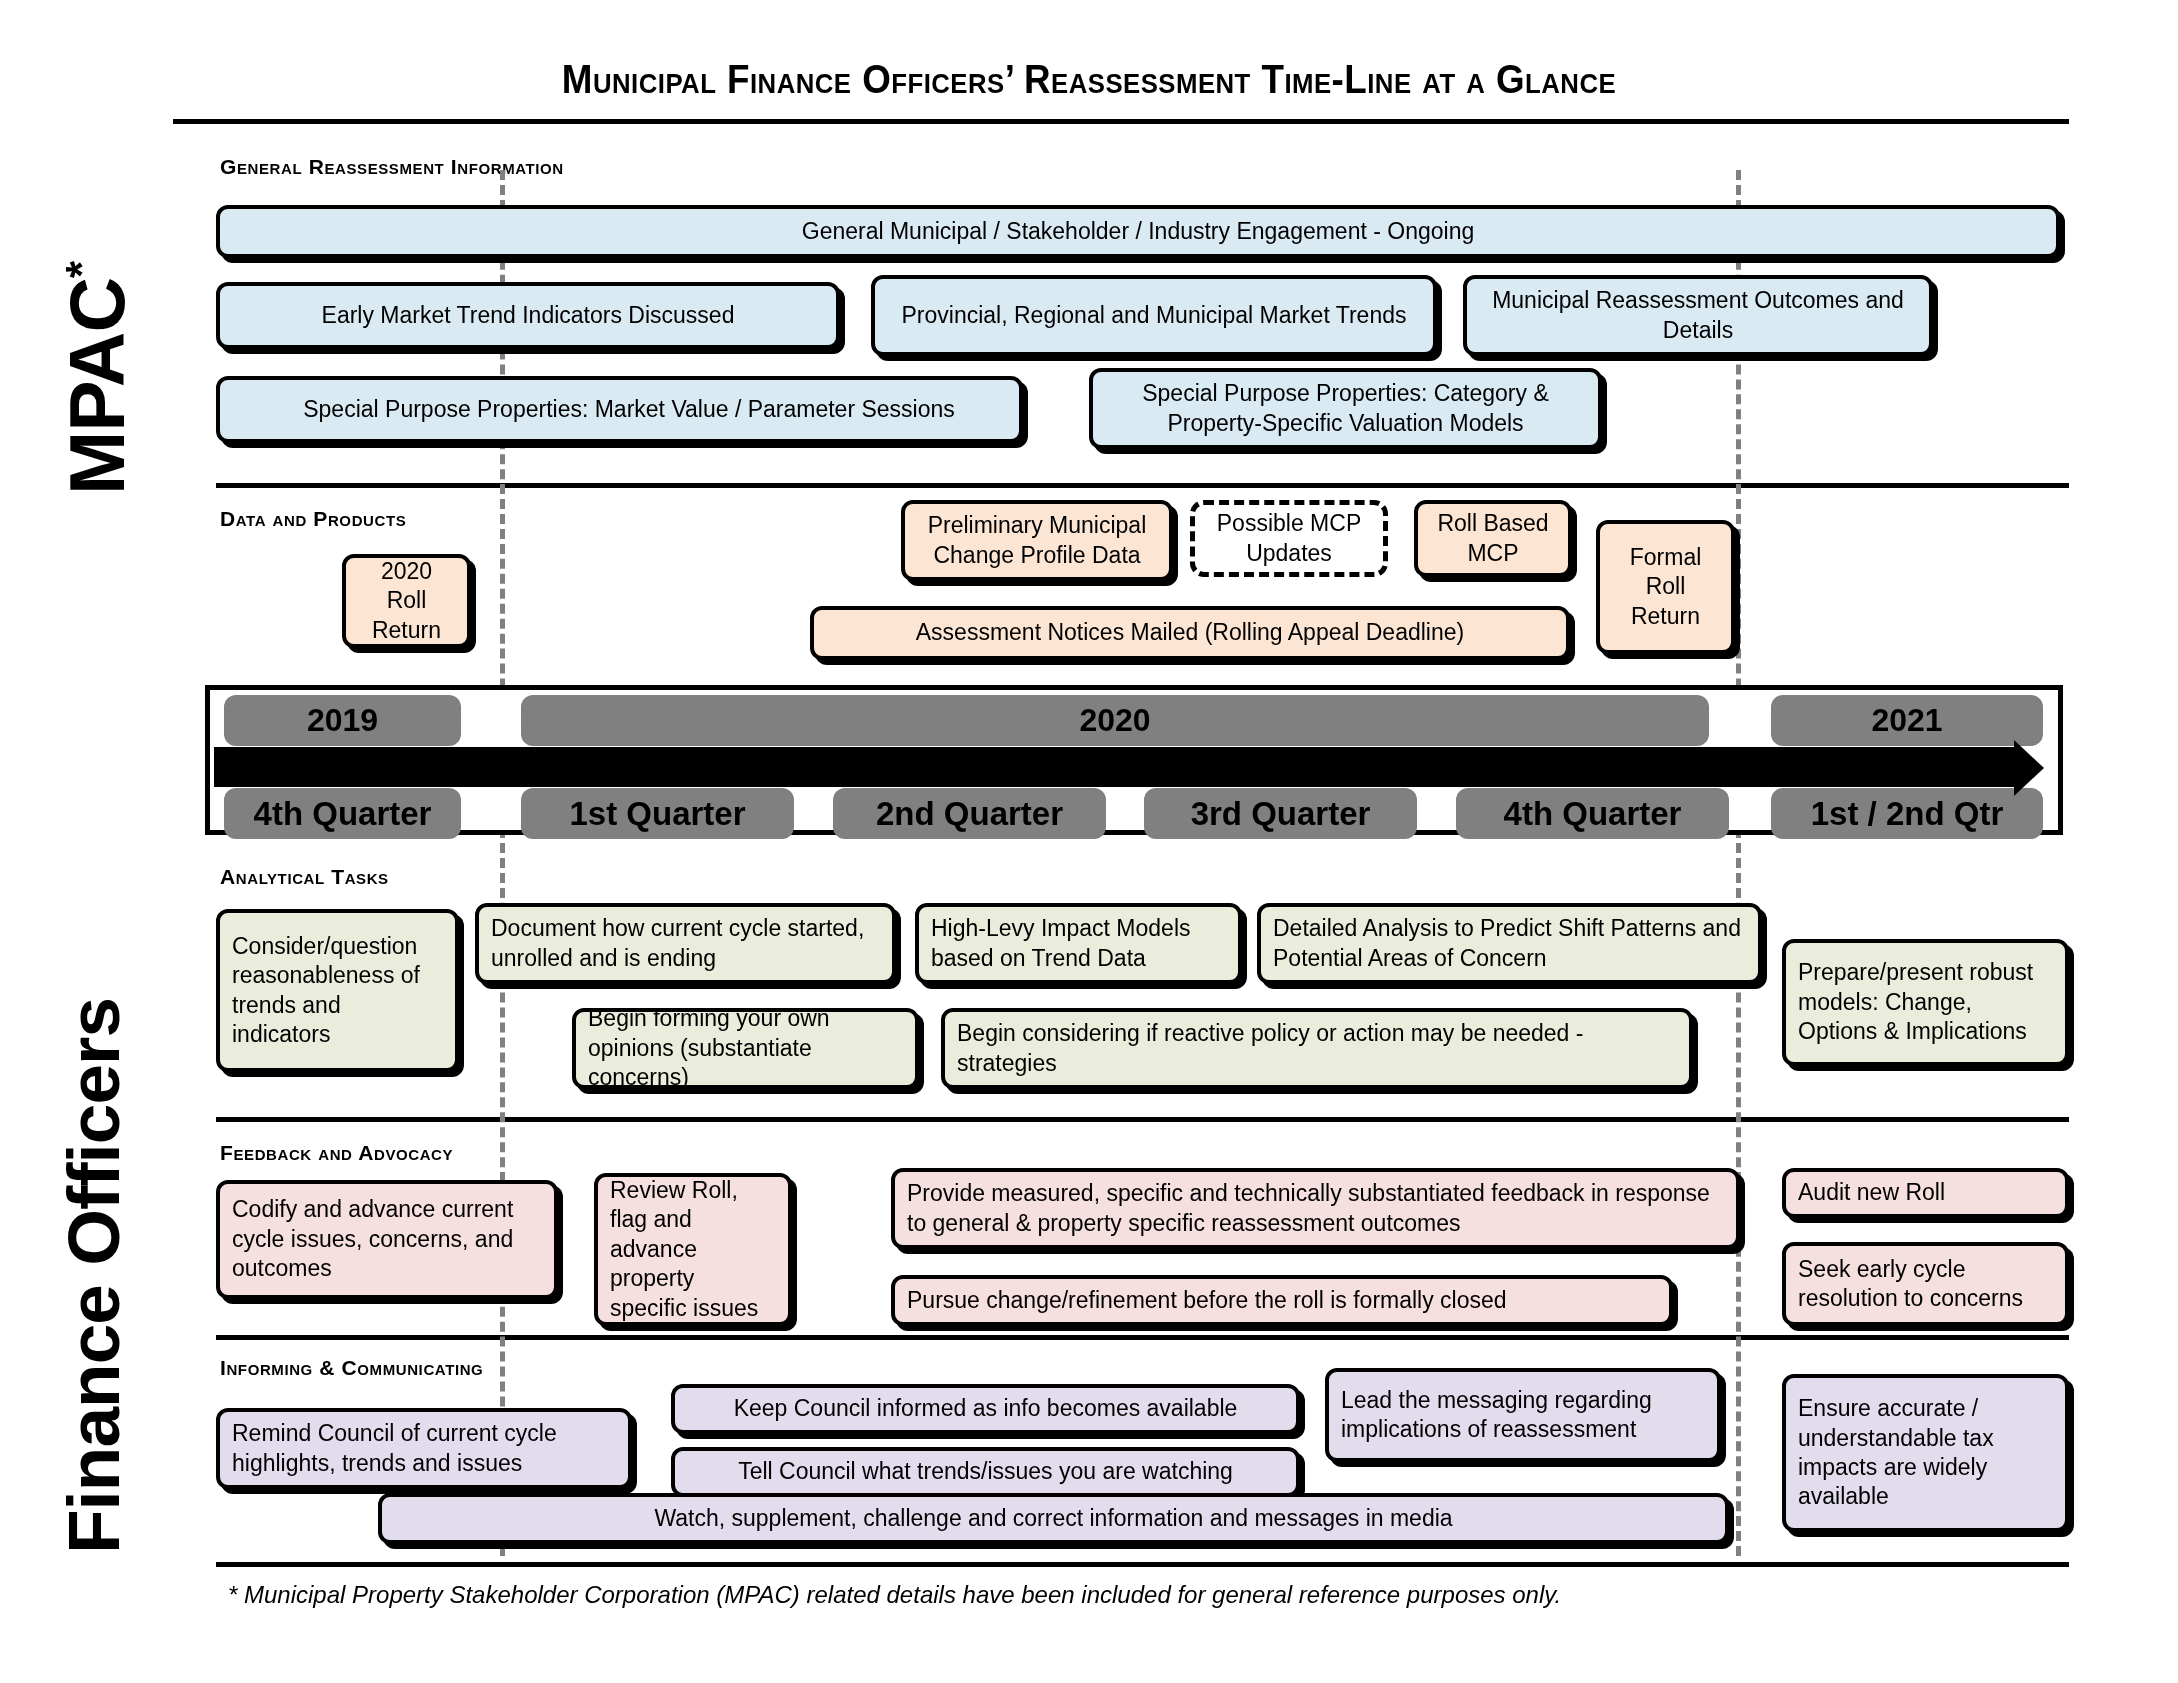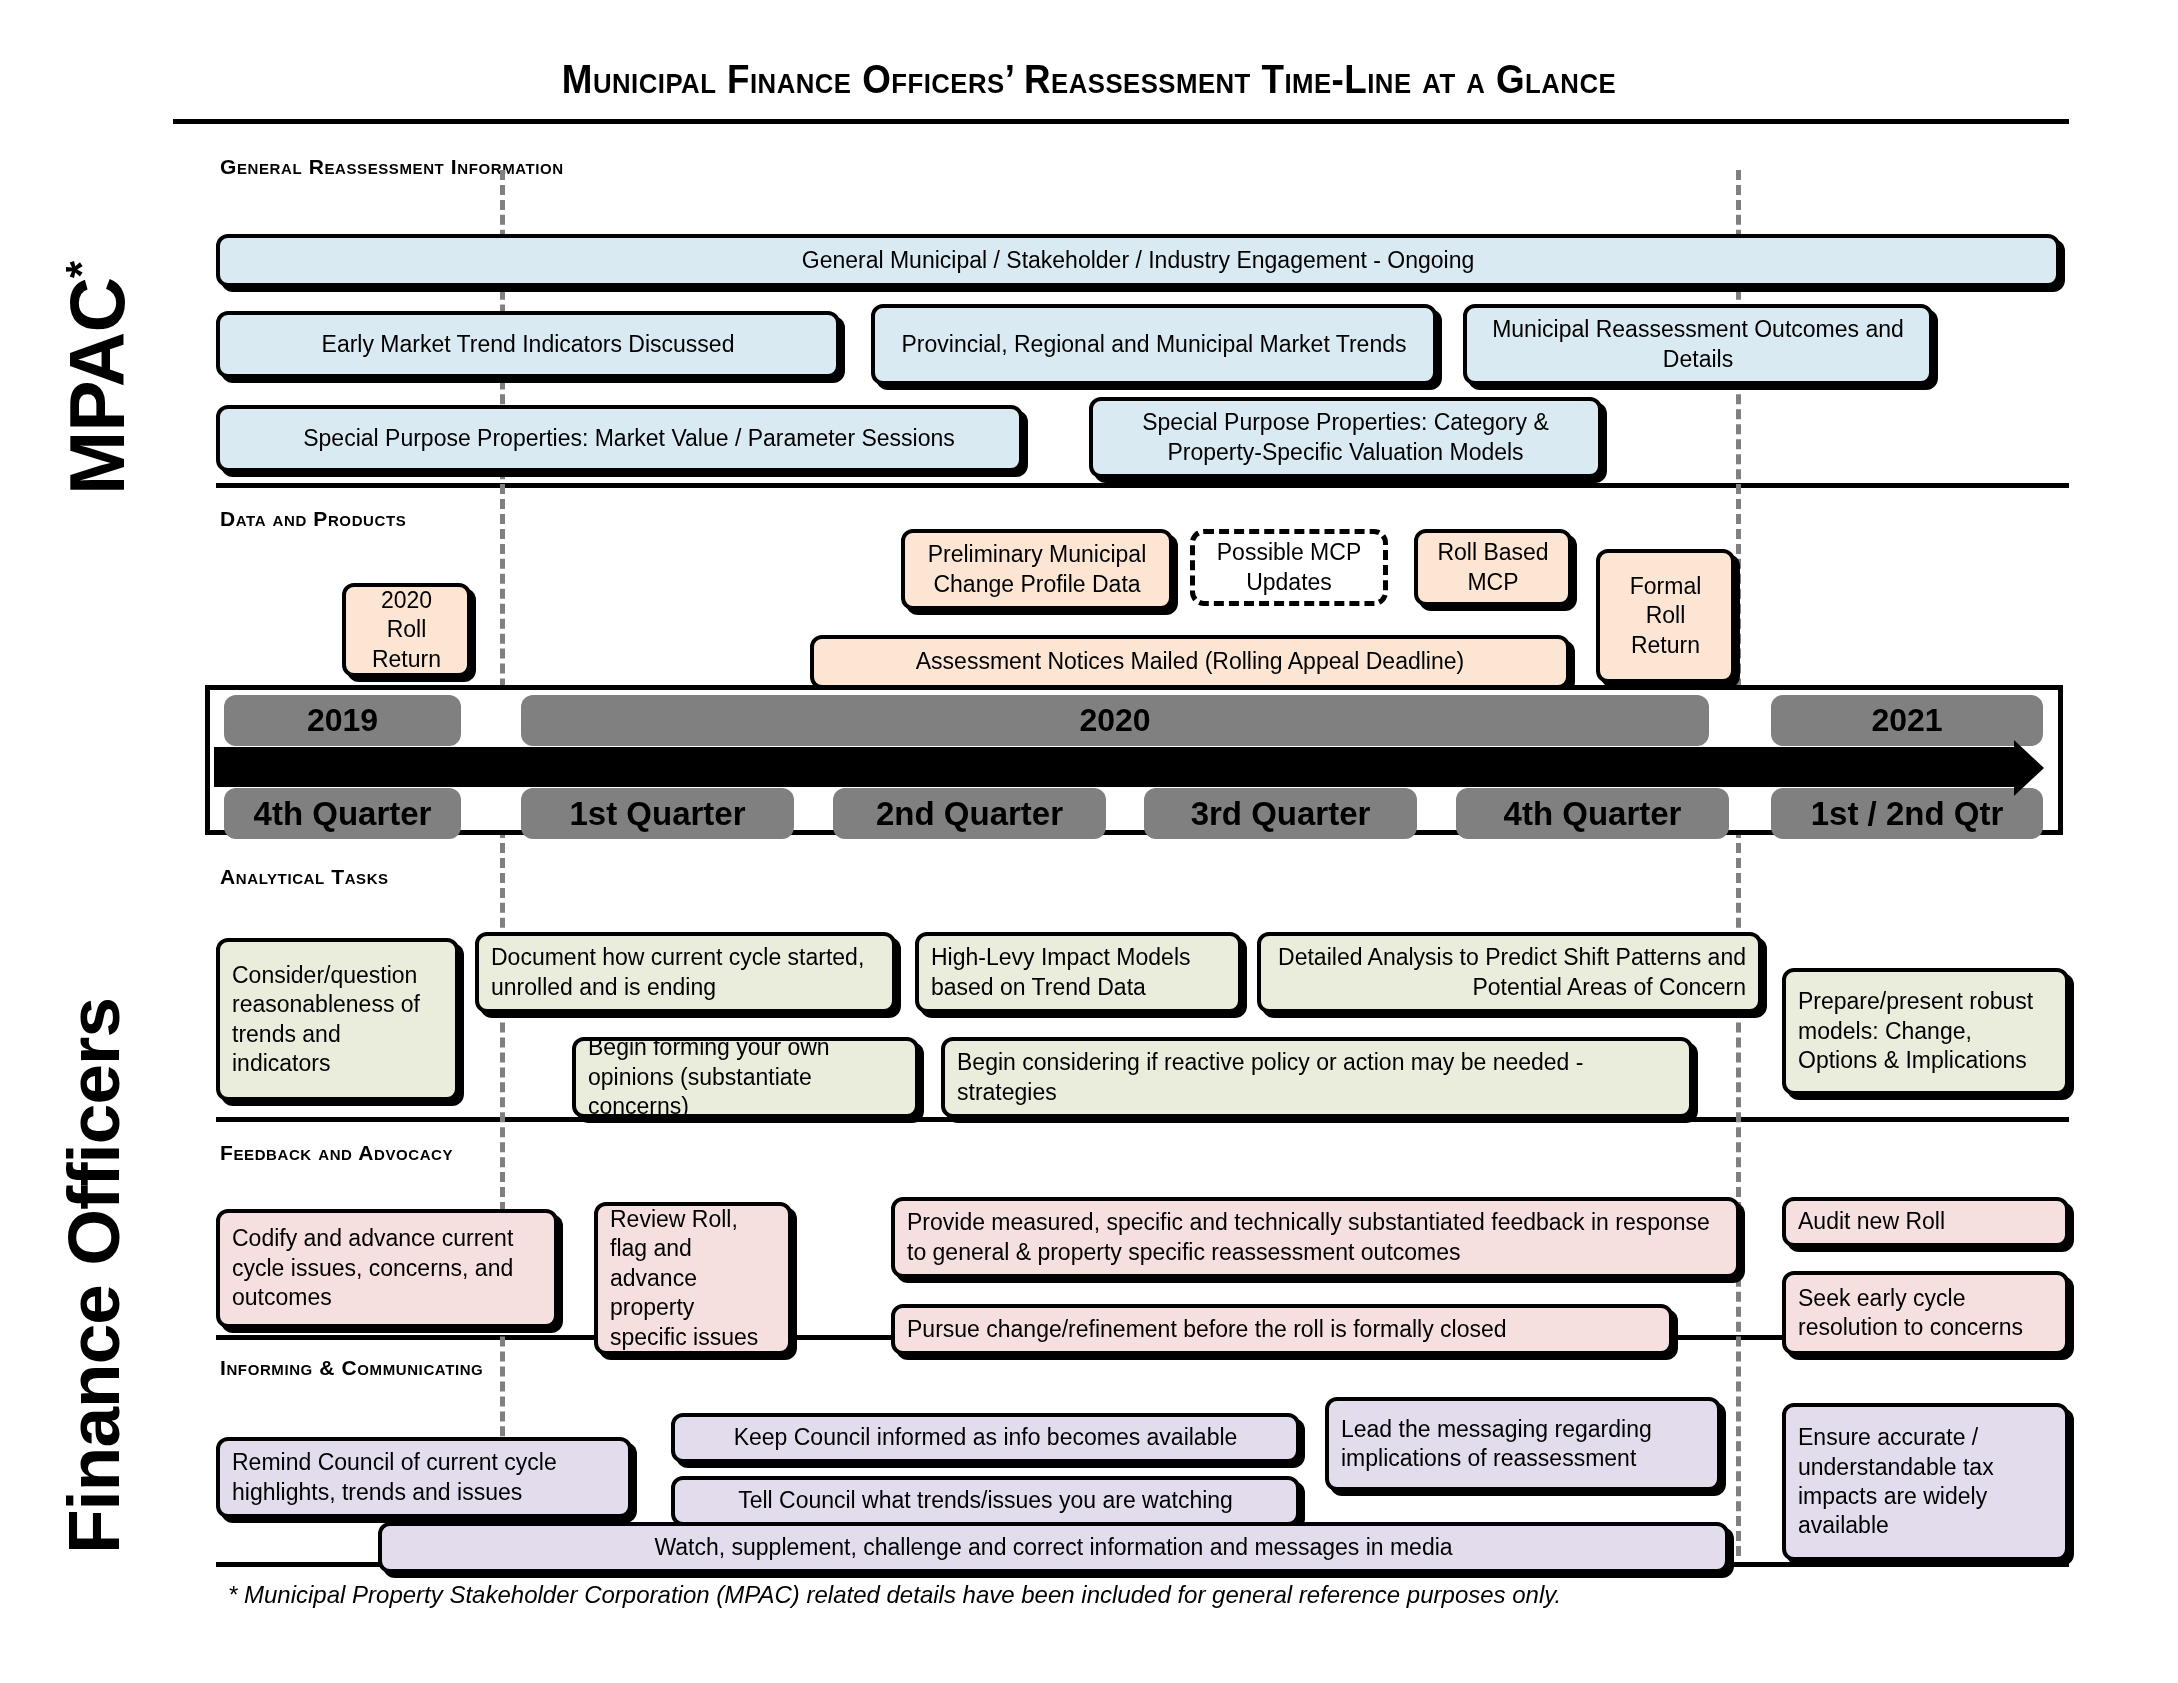--- a/index.html
+++ b/index.html
@@ -67,21 +67,20 @@
     position:absolute;
     border:4px solid #000;
     border-radius:12px;
     box-shadow:5px 5px 0 0 rgba(0,0,0,1);
     display:flex;
     align-items:center;
     padding:4px 12px;
     font-size:23px;
     line-height:1.28;
     z-index:3;
-    margin-top:29px;
   }
   .box.center { justify-content:center; text-align:center; }
   .box.left   { justify-content:flex-start; text-align:left; }
 
   .blue     { background:#d9eaf3; }
   .peach    { background:#fce5d3; }
   .green    { background:#eaeddc; }
   .pink     { background:#f5dfdf; }
   .lav      { background:#e2dced; }
   .dashedbx { background:#ffffff; border:5px dashed #000; box-shadow:none; border-radius:14px; }
@@ -236,21 +235,21 @@
   </div>
 
   <div class="box green left" style="left:475px; top:903px; width:421px; height:81px;">
     <span>Document how current cycle started, unrolled and is ending</span>
   </div>
 
   <div class="box green left" style="left:915px; top:903px; width:327px; height:81px;">
     <span>High-Levy Impact Models based on Trend Data</span>
   </div>
 
-  <div class="box green left" style="left:1257px; top:903px; width:505px; height:81px;text-align:right;">
+  <div class="box green left" style="left:1257px; top:903px; width:505px; height:81px;">
     <span>Detailed Analysis to Predict Shift Patterns and Potential Areas of Concern</span>
   </div>
 
   <div class="box green left" style="left:1782px; top:939px; width:287px; height:127px;">
     <span>Prepare/present robust models: Change, Options &amp; Implications</span>
   </div>
 
   <div class="box green left" style="left:572px; top:1008px; width:347px; height:81px;">
     <span>Begin forming your own opinions (substantiate concerns)</span>
   </div>

